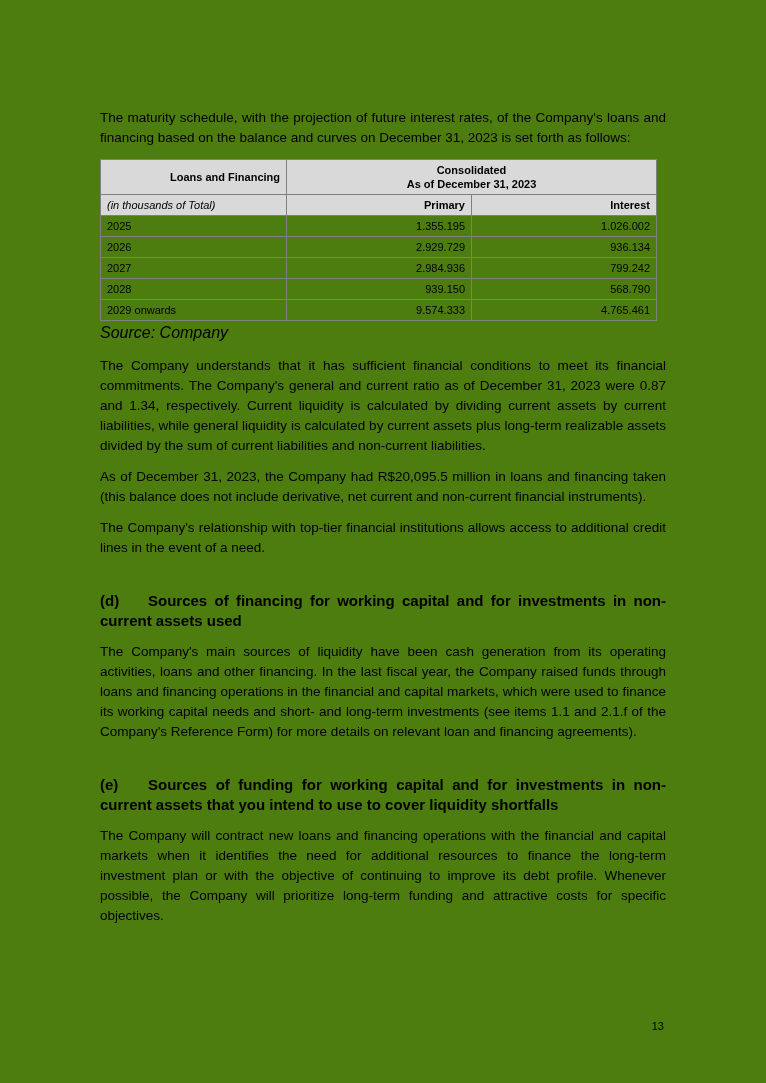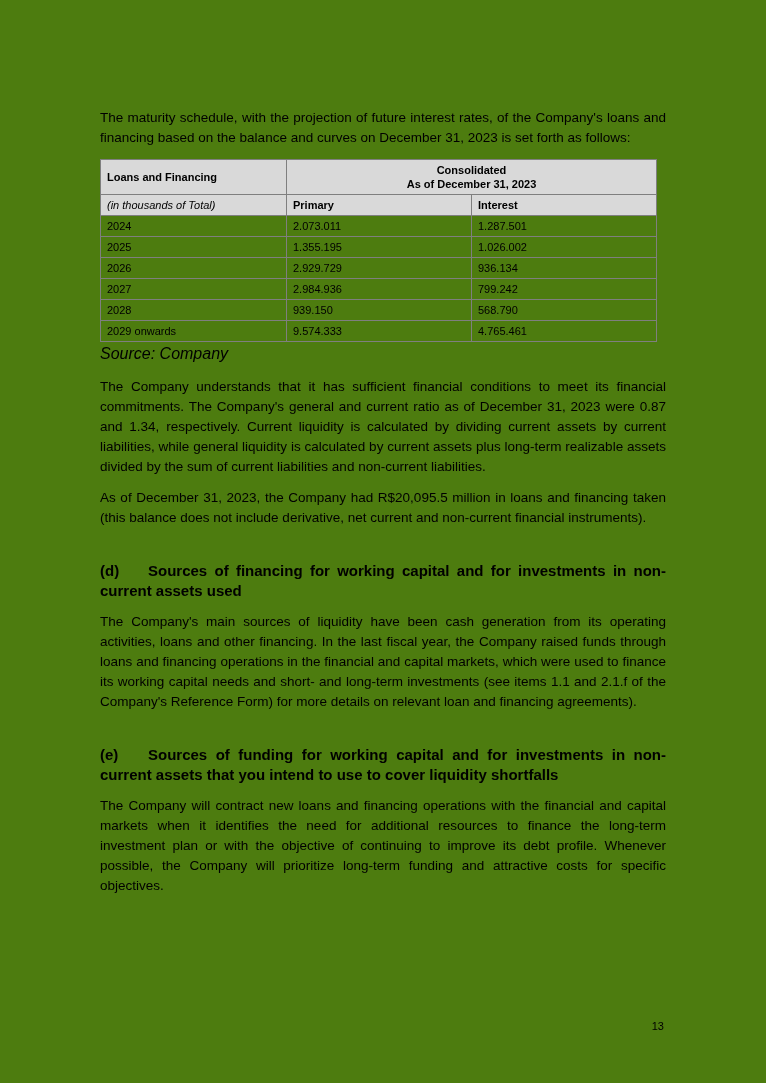--- a/index.html
+++ b/index.html
@@ -40,21 +40,21 @@
     table-layout: fixed;
   }
   table.fin-table th, table.fin-table td {
     border: 1px solid #7f7f7f;
     padding: 3px 6px;
     vertical-align: middle;
     line-height: 14px;
   }
   .hdr-bg { background: #d9d9d9; }
   .cell-left   { text-align: left; }
-  .cell-center { text-align: left; }
+  .cell-center { text-align: right; }
   .bold { font-weight: bold; }
   .italic { font-style: italic; font-weight: normal; }
   .consol-hdr { text-align: center; font-weight: bold; }
   .consol-hdr span { display: block; }
   .col-label { width: 186px; }
   .col-num   { width: 185px; }
   td.data-cell { height: 21px; }
   .source-line {
     font-size: 16px;
     font-style: italic;
@@ -104,25 +104,20 @@
           </th>
         </tr>
         <tr>
           <th class="hdr-bg cell-left italic">(in thousands of Total)</th>
           <th class="hdr-bg cell-center bold">Primary</th>
           <th class="hdr-bg cell-center bold">Interest</th>
         </tr>
       </thead>
       <tbody>
         <tr>
-          <td class="cell-left data-cell">2024</td>
-          <td class="cell-center data-cell">2.073.011</td>
-          <td class="cell-center data-cell">1.287.501</td>
-        </tr>
-        <tr>
           <td class="cell-left data-cell">2025</td>
           <td class="cell-center data-cell">1.355.195</td>
           <td class="cell-center data-cell">1.026.002</td>
         </tr>
         <tr>
           <td class="cell-left data-cell">2026</td>
           <td class="cell-center data-cell">2.929.729</td>
           <td class="cell-center data-cell">936.134</td>
         </tr>
         <tr>
@@ -142,20 +137,21 @@
         </tr>
       </tbody>
     </table>
 
     <div class="source-line">Source: Company</div>
 
     <p class="body-text">The Company understands that it has sufficient financial conditions to meet its financial commitments. The Company's general and current ratio as of December 31, 2023 were 0.87 and 1.34, respectively. Current liquidity is calculated by dividing current assets by current liabilities, while general liquidity is calculated by current assets plus long-term realizable assets divided by the sum of current liabilities and non-current liabilities.</p>
 
     <p class="body-text">As of December 31, 2023, the Company had R$20,095.5 million in loans and financing taken (this balance does not include derivative, net current and non-current financial instruments).</p>
 
+    <p class="body-text">The Company's relationship with top-tier financial institutions allows access to additional credit lines in the event of a need.</p>
 
     <p class="section-heading"><span class="h-label">(d)</span><span>Sources of financing for working capital and for investments in non-current assets used</span></p>
 
     <p class="body-text">The Company's main sources of liquidity have been cash generation from its operating activities, loans and other financing. In the last fiscal year, the Company raised funds through loans and financing operations in the financial and capital markets, which were used to finance its working capital needs and short- and long-term investments (see items 1.1 and 2.1.f of the Company's Reference Form) for more details on relevant loan and financing agreements).</p>
 
     <p class="section-heading"><span class="h-label">(e)</span><span>Sources of funding for working capital and for investments in non-current assets that you intend to use to cover liquidity shortfalls</span></p>
 
     <p class="body-text">The Company will contract new loans and financing operations with the financial and capital markets when it identifies the need for additional resources to finance the long-term investment plan or with the objective of continuing to improve its debt profile. Whenever possible, the Company will prioritize long-term funding and attractive costs for specific objectives.</p>
 
   </div>

